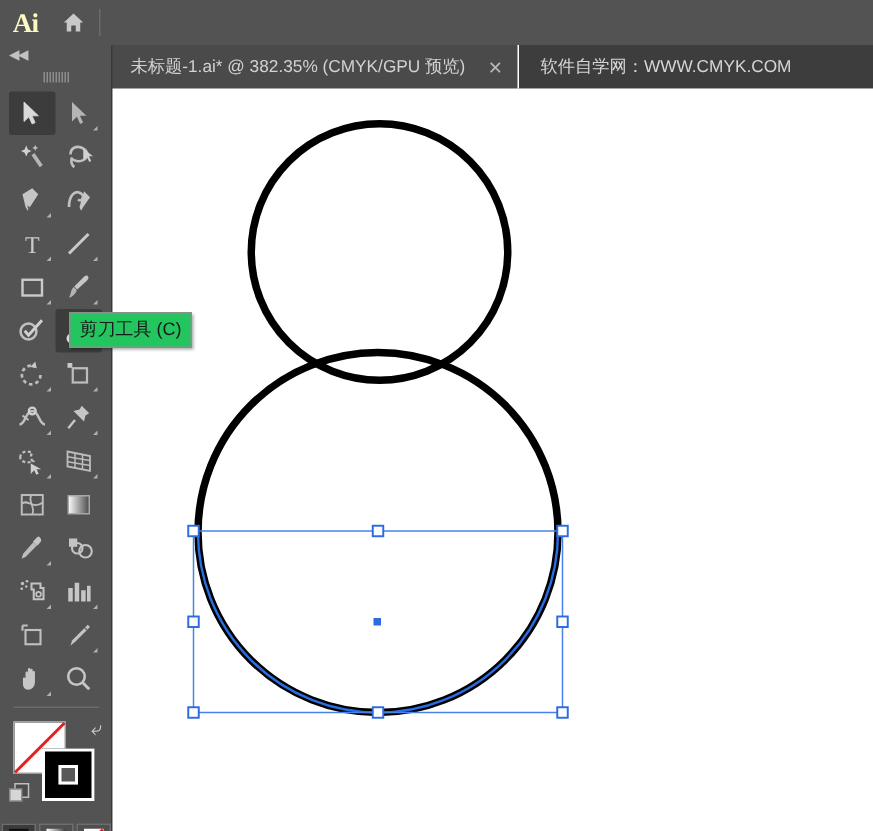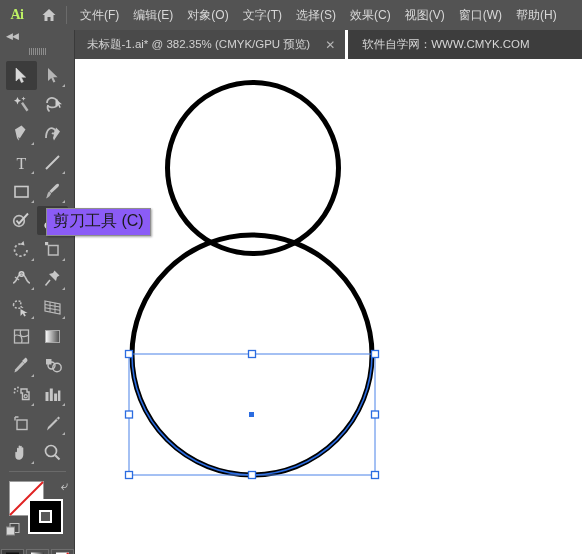--- a/index.html
+++ b/index.html
@@ -18,22 +18,22 @@
   
   .menubar {
     position: absolute; left: 0; top: 0;
     width: 582px; height: 30px;
     background: #535353;
     display: flex; align-items: center;
   }
   .ai-logo {
     width: 34px; height: 30px;
     display: flex; align-items: center; justify-content: center;
-    color: #bef264;
-    font-size: 14px; font-weight: bold;
+    color: #fef9c3;
+    font-size: 18px; font-weight: bold;
     font-family: "Liberation Serif", serif;
     letter-spacing: -0.5px;
   }
   .home-btn {
     width: 30px; height: 30px;
     display: flex; align-items: center; justify-content: center;
   }
   .menu-sep {
     width: 1px; height: 18px; background: #6b6b6b; margin: 0 6px 0 2px;
   }
@@ -51,21 +51,21 @@
     position: absolute; left: 75px; top: 30px;
     width: 507px; height: 29px;
     background: #3d3d3d;
     display: flex; align-items: stretch;
   }
   .doc-tab {
     background: #4a4a4a;
     display: flex; align-items: center;
     padding: 0 6px 0 12px;
     height: 29px;
-    border-right: 3px solid #ffffff;
+    border-right: 1px solid #ffffff;
   }
   .doc-tab-title {
     color: #d2d2d2; font-size: 11.5px; white-space: nowrap;
   }
   .doc-tab-close {
     color: #b6b6b6; font-size: 12px;
     margin-left: 11px; padding: 0 4px;
     cursor: pointer; line-height: 1;
   }
   .watermark {
@@ -173,54 +173,43 @@
     width: 507px; height: 495px;
     background: #ffffff;
     overflow: hidden;
   }
   .canvas svg { display: block; }
 
   
   .tooltip {
     position: absolute;
     left: 46px; top: 208px;
-    background: #8b5cf6;
+    background: #22c55e;
     border: 1px solid #8e8e8e;
     color: #1a1a1a;
-    font-size: 16px;
+    font-size: 12px;
     padding: 2px 6px 3px;
     white-space: nowrap;
     box-shadow: 1px 1px 2px rgba(0,0,0,0.35);
     z-index: 50;
   }
 </style>
 </head>
 <body>
 
 <div id="app">
 
   <div class="menubar">
     <div class="ai-logo">Ai</div>
     <div class="home-btn">
       <svg width="16" height="16" viewBox="0 0 16 16">
         <path d="M8 2 L14.5 8 L12.5 8 L12.5 14 L9.5 14 L9.5 10 L6.5 10 L6.5 14 L3.5 14 L3.5 8 L1.5 8 Z" fill="#c8c8c8"></path>
       </svg>
     </div>
     <div class="menu-sep"></div>
-    <div class="menu-items">
-      <div class="menu-item">文件(F)</div>
-      <div class="menu-item">编辑(E)</div>
-      <div class="menu-item">对象(O)</div>
-      <div class="menu-item">文字(T)</div>
-      <div class="menu-item">选择(S)</div>
-      <div class="menu-item">效果(C)</div>
-      <div class="menu-item">视图(V)</div>
-      <div class="menu-item">窗口(W)</div>
-      <div class="menu-item">帮助(H)</div>
-    </div>
   </div>
 
   <div class="tabbar">
     <div class="doc-tab">
       <span class="doc-tab-title">未标题-1.ai* @ 382.35% (CMYK/GPU 预览)</span>
       <span class="doc-tab-close">✕</span>
     </div>
     <div class="watermark">软件自学网：WWW.CMYK.COM</div>
   </div>
 

